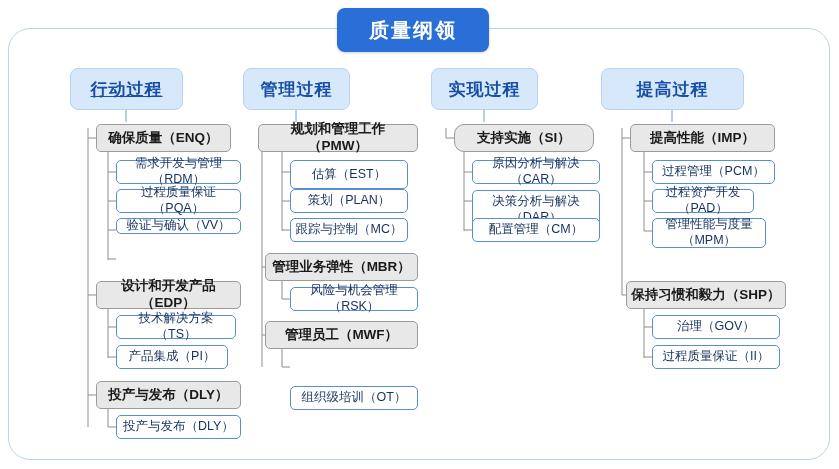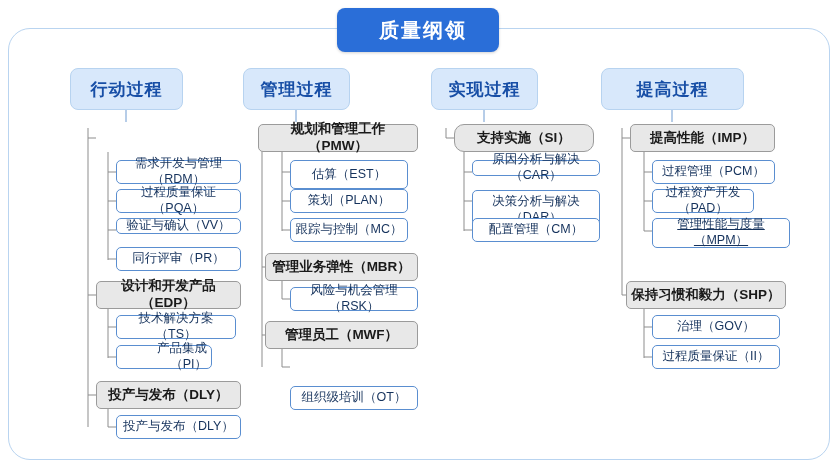--- a/index.html
+++ b/index.html
@@ -38,21 +38,20 @@
     background: #2a6ed8;
     border-radius: 8px;
     display: flex;
     align-items: center;
     justify-content: center;
     color: #ffffff;
     font-size: 20px;
     font-weight: bold;
     letter-spacing: 2px;
     box-shadow: 0 1px 3px rgba(0,0,0,0.18);
-    padding-left: 10px;
   }
   .col-head {
     position: absolute;
     height: 42px;
     background: #d8e8fb;
     border: 1px solid #b7d3f0;
     border-radius: 8px;
     display: flex;
     align-items: center;
     justify-content: center;
@@ -167,58 +166,58 @@
     <line x1="644" y1="201" x2="652" y2="201"></line>
     <line x1="644" y1="231" x2="652" y2="231"></line>
 
     <path d="M644,309 L644,358"></path>
     <line x1="644" y1="327" x2="652" y2="327"></line>
     <line x1="644" y1="357" x2="652" y2="357"></line>
   </svg>
 
   <div class="title-box">质量纲领</div>
 
-  <div class="col-head" style="left:70px; top:68px; width:113px;">行动过程</div>
-
+  <div class="col-head" style="left:70px; top:68px; width:113px;text-decoration:underline;">行动过程</div>
+
+  <div class="node l1" style="left:96px; top:124px; width:135px; height:28px;">确保质量（ENQ）</div>
   <div class="node l2" style="left:116px; top:160px; width:125px; height:24px;">需求开发与管理（RDM）</div>
   <div class="node l2" style="left:116px; top:189px; width:125px; height:24px;">过程质量保证（PQA）</div>
   <div class="node l2" style="left:116px; top:218px; width:125px; height:16px;">验证与确认（VV）</div>
-  <div class="node l2" style="left:116px; top:247px; width:125px; height:24px;">同行评审（PR）</div>
 
   <div class="node l1" style="left:96px; top:281px; width:145px; height:28px;">设计和开发产品（EDP）</div>
   <div class="node l2" style="left:116px; top:315px; width:120px; height:24px;">技术解决方案（TS）</div>
-  <div class="node l2" style="left:116px; top:345px; width:96px; height:24px;text-align:right;">产品集成（PI）</div>
+  <div class="node l2" style="left:116px; top:345px; width:112px; height:24px;">产品集成（PI）</div>
 
   <div class="node l1" style="left:96px; top:381px; width:145px; height:28px;">投产与发布（DLY）</div>
   <div class="node l2" style="left:116px; top:415px; width:125px; height:24px;">投产与发布（DLY）</div>
 
   <div class="col-head" style="left:243px; top:68px; width:107px;">管理过程</div>
 
   <div class="node l1" style="left:258px; top:124px; width:160px; height:28px;">规划和管理工作（PMW）</div>
   <div class="node l2" style="left:290px; top:160px; width:118px; height:29px;text-align:center;">估算（EST）</div>
   <div class="node l2" style="left:290px; top:189px; width:118px; height:24px;">策划（PLAN）</div>
   <div class="node l2" style="left:290px; top:218px; width:118px; height:24px;">跟踪与控制（MC）</div>
 
   <div class="node l1" style="left:265px; top:253px; width:153px; height:28px;">管理业务弹性（MBR）</div>
   <div class="node l2" style="left:290px; top:287px; width:128px; height:24px;">风险与机会管理（RSK）</div>
 
   <div class="node l1" style="left:265px; top:321px; width:153px; height:28px;">管理员工（MWF）</div>
   <div class="node l2" style="left:290px; top:355px; width:128px; height:24px;margin-top:31px;">组织级培训（OT）</div>
 
   <div class="col-head" style="left:431px; top:68px; width:107px;">实现过程</div>
 
   <div class="node l1" style="left:454px; top:124px; width:140px; height:28px;border-radius:10px;">支持实施（SI）</div>
-  <div class="node l2" style="left:472px; top:160px; width:128px; height:16px;">原因分析与解决（CAR）</div>
+  <div class="node l2" style="left:472px; top:160px; width:128px; height:24px;">原因分析与解决（CAR）</div>
   <div class="node l2" style="left:472px; top:190px; width:128px; height:40px;">决策分析与解决（DAR）</div>
   <div class="node l2" style="left:472px; top:218px; width:128px; height:24px;">配置管理（CM）</div>
 
   <div class="col-head" style="left:601px; top:68px; width:143px;">提高过程</div>
 
   <div class="node l1" style="left:630px; top:124px; width:145px; height:28px;">提高性能（IMP）</div>
   <div class="node l2" style="left:652px; top:160px; width:123px; height:24px;">过程管理（PCM）</div>
   <div class="node l2" style="left:652px; top:189px; width:102px; height:24px;">过程资产开发（PAD）</div>
-  <div class="node l2" style="left:652px; top:218px; width:138px; height:30px;text-decoration:underline;">管理性能与度量（MPM）</div>
+  <div class="node l2" style="left:652px; top:218px; width:114px; height:30px;">管理性能与度量（MPM）</div>
 
   <div class="node l1" style="left:626px; top:281px; width:160px; height:28px;">保持习惯和毅力（SHP）</div>
   <div class="node l2" style="left:652px; top:315px; width:128px; height:24px;">治理（GOV）</div>
   <div class="node l2" style="left:652px; top:345px; width:128px; height:24px;">过程质量保证（II）</div>
 
 </div>
 
 </body></html>

